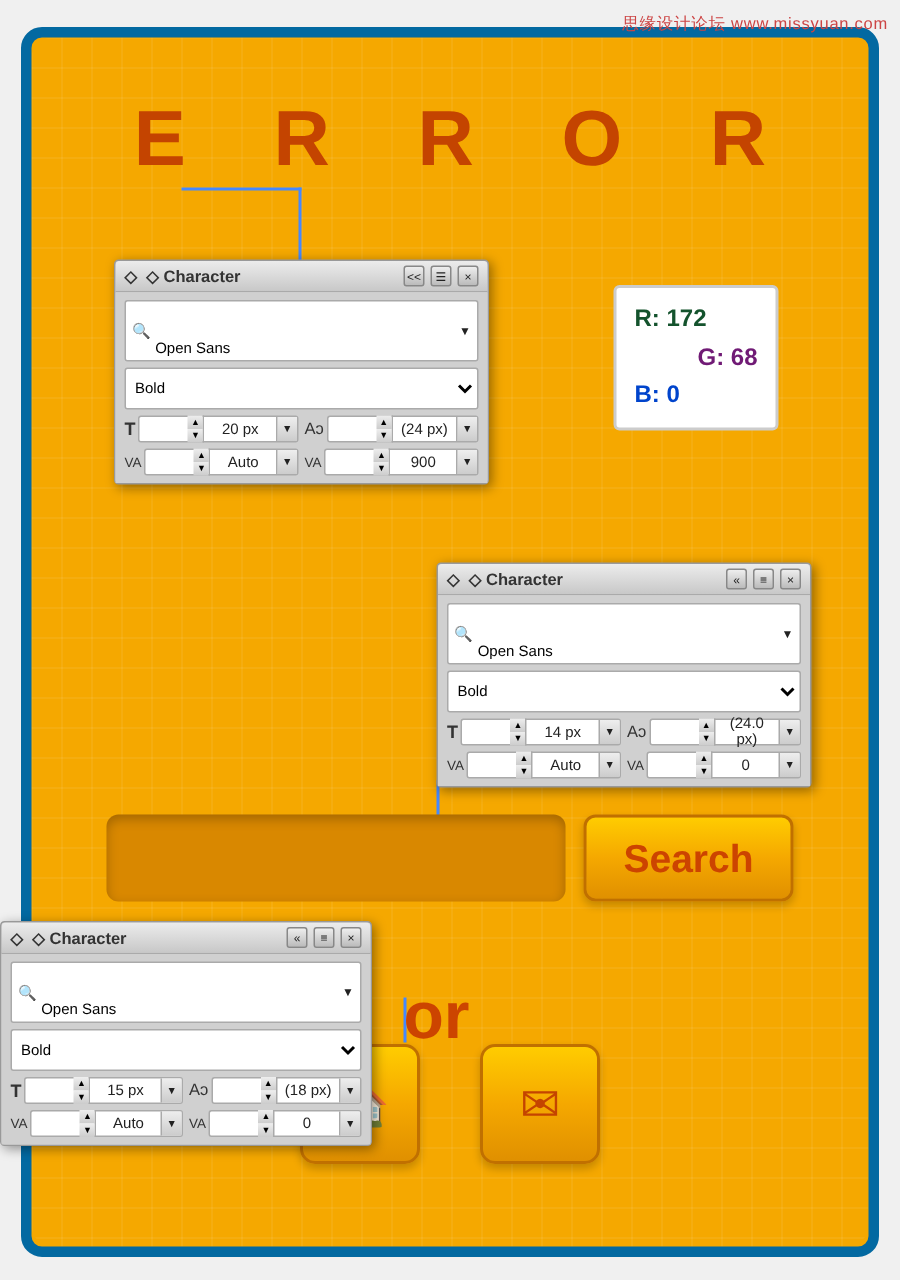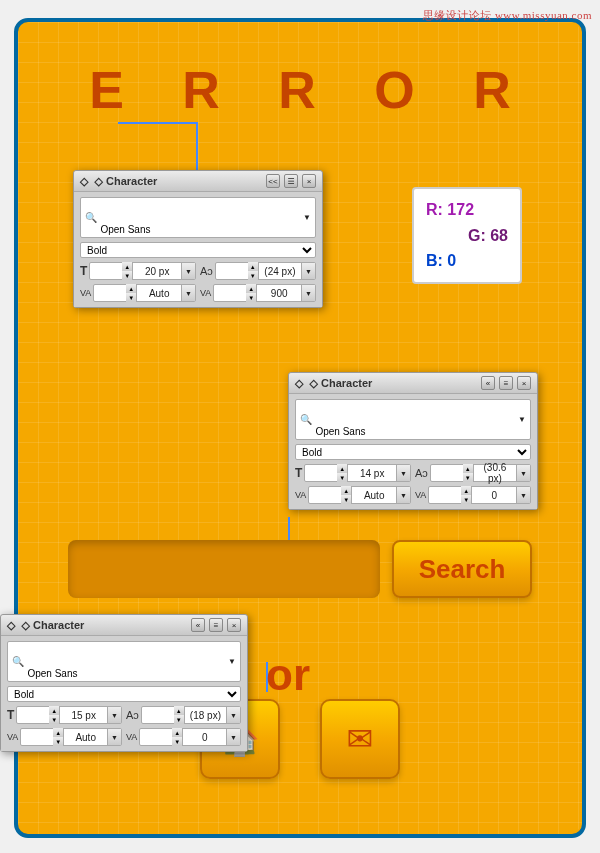--- a/index.html
+++ b/index.html
@@ -13,32 +13,31 @@
     }
 
     .watermark {
       position: absolute;
       top: 8px;
       right: 8px;
       font-size: 11px;
       color: #c44;
       z-index: 100;
       letter-spacing: 0.5px;
-      font-family: Liberation Serif, serif;
     }
 
     .main-card {
       position: absolute;
       top: 18px;
       left: 14px;
       width: 572px;
       height: 820px;
       background: #f5a800;
       border-radius: 14px;
-      border: 4px solid #0369a1;
+      border: 7px solid #0369a1;
       overflow: visible;
     }
 
     
     .main-card::before {
       content: '';
       position: absolute;
       inset: 0;
       background-image:
         linear-gradient(rgba(255,255,255,0.12) 1px, transparent 1px),
@@ -93,21 +92,21 @@
       width: 110px;
       padding: 8px 12px;
       background: white;
       border: 2px solid #ccc;
       border-radius: 4px;
       font-size: 16px;
       font-weight: bold;
       line-height: 1.6;
     }
 
-    .color-r { color: #a21caf; }
+    .color-r { color: #14532d; }
     .color-g { color: #701a75; text-align: right; }
     .color-b { color: #0044cc; }
 
     
     .search-area {
       position: absolute;
       top: 518px;
       left: 50px;
       right: 50px;
       display: flex;
@@ -251,21 +250,21 @@
       outline: none;
       font-size: 10px;
       background: transparent;
       flex: 1;
       min-width: 0;
       margin-top: 24px;
     }
 
     .select-full {
       width: 100%;
-      height: 16px;
+      height: 28px;
       font-size: 10px;
       background: white;
       border: 1px solid #aaa;
       border-radius: 2px;
       padding: 0 2px;
     }
 
     .field-group {
       display: flex;
       align-items: center;
@@ -499,21 +498,21 @@
             <div class="stepper-dropdown">▼</div>
           </div>
         </div>
         <div class="field-group">
           <span class="field-icon" style="font-size:11px">Aↄ</span>
           <div class="stepper-box">
             <div class="stepper-arrows">
               <button class="stepper-arrow">▲</button>
               <button class="stepper-arrow">▼</button>
             </div>
-            <span class="stepper-value">(30.6 px)</span>
+            <span class="stepper-value">(24.0 px)</span>
             <div class="stepper-dropdown">▼</div>
           </div>
         </div>
       </div>
       <div class="panel-row">
         <div class="field-group">
           <span class="field-icon">VA</span>
           <div class="stepper-box">
             <div class="stepper-arrows">
               <button class="stepper-arrow">▲</button>

